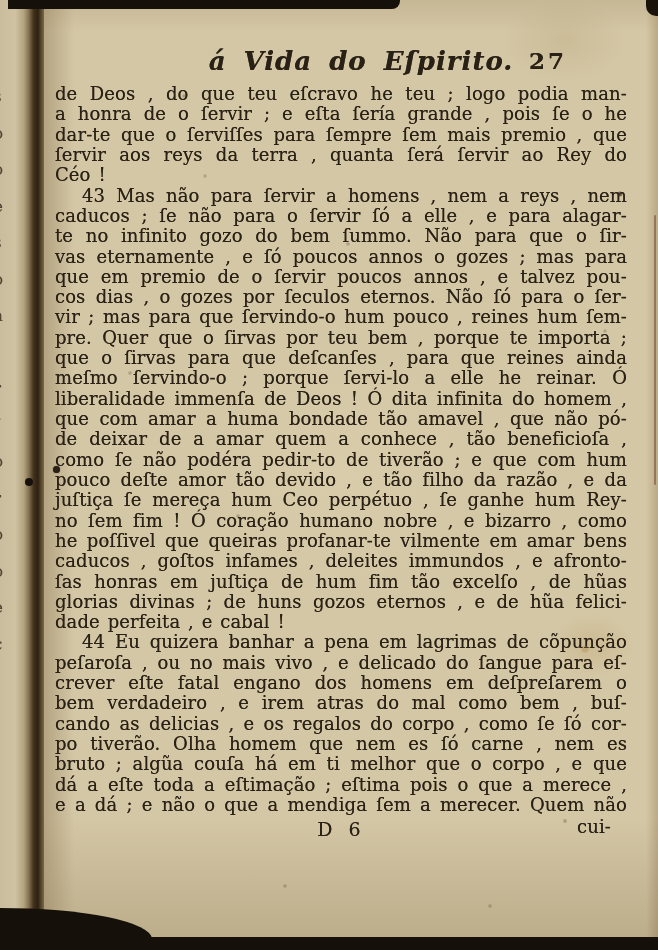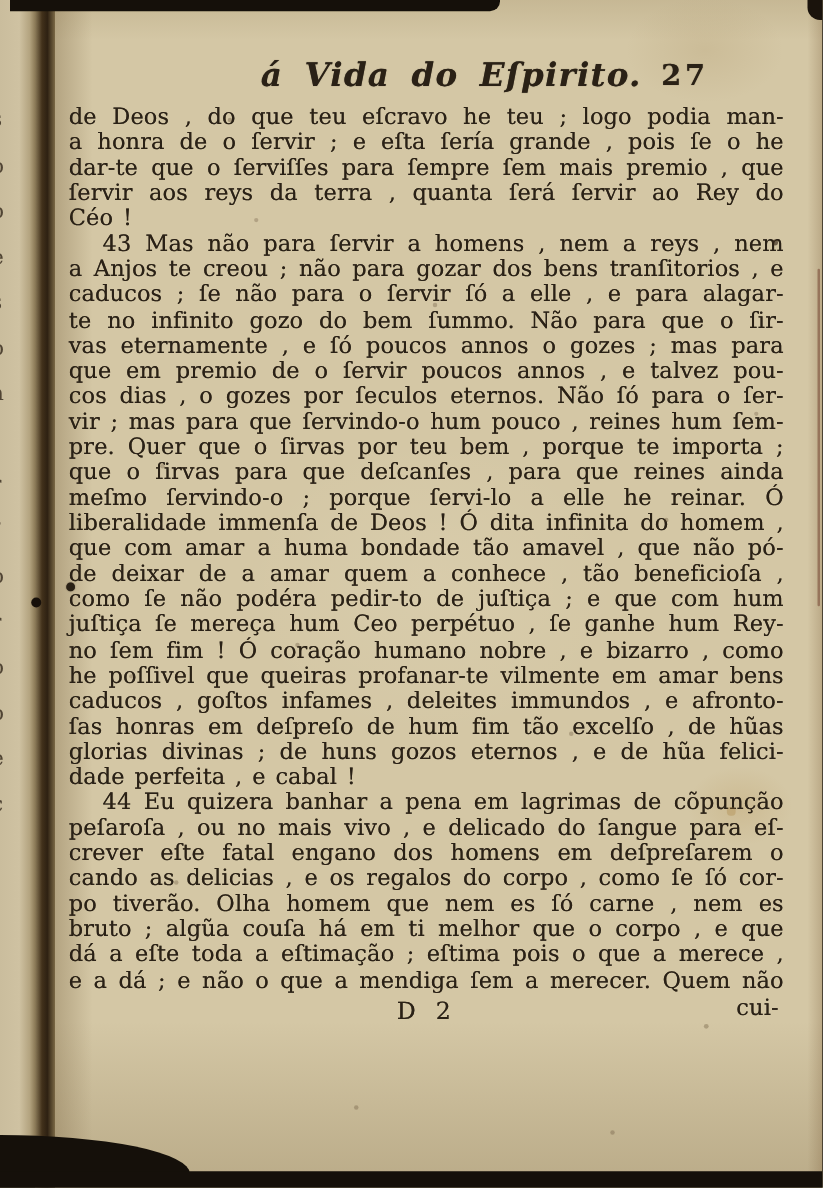--- a/index.html
+++ b/index.html
@@ -55,21 +55,21 @@
     text-shadow:0 0 .5px rgba(42,33,22,.7);
   }
   .line{
     line-height:20.32px;height:20.32px;white-space:nowrap;
     text-align:justify;text-align-last:justify;
   }
   .flushlast .line.last{text-align:left;text-align-last:left;}
   .indent .line:first-child{text-indent:27px;}
   .footer{position:relative;height:22px;margin-top:1px;}
   .sig{position:absolute;left:50%;transform:translateX(-50%);top:2px;font-size:19px;letter-spacing:4px;text-shadow:0 0 .5px rgba(42,33,22,.7);}
-  .catch{position:absolute;right:4px;top:0;font-size:18px;text-shadow:0 0 .5px rgba(42,33,22,.7);}
+  .catch{position:absolute;right:16px;top:0;font-size:18px;text-shadow:0 0 .5px rgba(42,33,22,.7);}
   
   .bullet{
     position:absolute;left:53px;top:466px;width:7px;height:7px;border-radius:50%;
     background:#2a2116;box-shadow:0 0 1px rgba(42,33,22,.8);
   }
   .gutter-dot{
     position:absolute;left:25px;top:478px;width:8px;height:8px;border-radius:50%;
     background:#17100a;
   }
   
@@ -138,55 +138,56 @@
     <div class="body">
       <div class="para flushlast">
           <div class="line">de Deos , do que teu eſcravo he teu ; logo podia man-</div>
           <div class="line">a honra de o ſervir ; e eſta ſería grande , pois ſe o he</div>
           <div class="line">dar-te que o ſerviſſes para ſempre ſem mais premio , que</div>
           <div class="line">ſervir aos reys da terra , quanta ſerá ſervir ao Rey do</div>
           <div class="line last">Céo !</div>
         </div>
       <div class="para indent flushlast">
           <div class="line">43 Mas não para ſervir a homens , nem a reys , nem</div>
-          <div class="line">a Anjos te creou ; não para gozar dos bens tranſitorios , e</div>
           <div class="line">caducos ; ſe não para o ſervir ſó a elle , e para alagar-</div>
           <div class="line">te no infinito gozo do bem ſummo. Não para que o ſir-</div>
           <div class="line">vas eternamente , e ſó poucos annos o gozes ; mas para</div>
           <div class="line">que em premio de o ſervir poucos annos , e talvez pou-</div>
           <div class="line">cos dias , o gozes por ſeculos eternos. Não ſó para o ſer-</div>
           <div class="line">vir ; mas para que ſervindo-o hum pouco , reines hum ſem-</div>
           <div class="line">pre. Quer que o ſirvas por teu bem , porque te importa ;</div>
           <div class="line">que o ſirvas para que deſcanſes , para que reines ainda</div>
           <div class="line">meſmo ſervindo-o ; porque ſervi-lo a elle he reinar. Ó</div>
           <div class="line">liberalidade immenſa de Deos ! Ó dita infinita do homem ,</div>
           <div class="line">que com amar a huma bondade tão amavel , que não pó-</div>
           <div class="line">de deixar de a amar quem a conhece , tão beneficioſa ,</div>
-          <div class="line">como ſe não podéra pedir-to de juſtiça ; e que com hum</div>
+          <div class="line">como ſe não podéra pedir-to de tiverão ; e que com hum</div>
+          <div class="line">pouco deſte amor tão devido , e tão filho da razão , e da</div>
           <div class="line">juſtiça ſe mereça hum Ceo perpétuo , ſe ganhe hum Rey-</div>
           <div class="line">no ſem fim ! Ó coração humano nobre , e bizarro , como</div>
           <div class="line">he poſſivel que queiras profanar-te vilmente em amar bens</div>
           <div class="line">caducos , goſtos infames , deleites immundos , e afronto-</div>
-          <div class="line">ſas honras em deſpreſo de hum fim tão excelſo , de hũas</div>
+          <div class="line">ſas honras em juſtiça de hum fim tão excelſo , de hũas</div>
           <div class="line">glorias divinas ; de huns gozos eternos , e de hũa felici-</div>
           <div class="line last">dade perfeita , e cabal !</div>
         </div>
       <div class="para indent">
           <div class="line">44 Eu quizera banhar a pena em lagrimas de cõpunção</div>
           <div class="line">peſaroſa , ou no mais vivo , e delicado do ſangue para eſ-</div>
           <div class="line">crever eſte fatal engano dos homens em deſpreſarem o</div>
+          <div class="line">bem verdadeiro , e irem atras do mal como bem , buſ-</div>
           <div class="line">cando as delicias , e os regalos do corpo , como ſe ſó cor-</div>
           <div class="line">po tiverão. Olha homem que nem es ſó carne , nem es</div>
           <div class="line">bruto ; algũa couſa há em ti melhor que o corpo , e que</div>
           <div class="line">dá a eſte toda a eſtimação ; eſtima pois o que a merece ,</div>
           <div class="line last">e a dá ; e não o que a mendiga ſem a merecer. Quem não</div>
         </div>
 
       <div class="footer">
-        <span class="sig">D 2</span>
+        <span class="sig">D 6</span>
         <span class="catch">cui-</span>
       </div>
     </div>
 
     <div class="speck"></div>
     <div class="edge-line"></div>
     <div class="corner-tr"></div>
   </div>
 
   <div class="bullet"></div>

